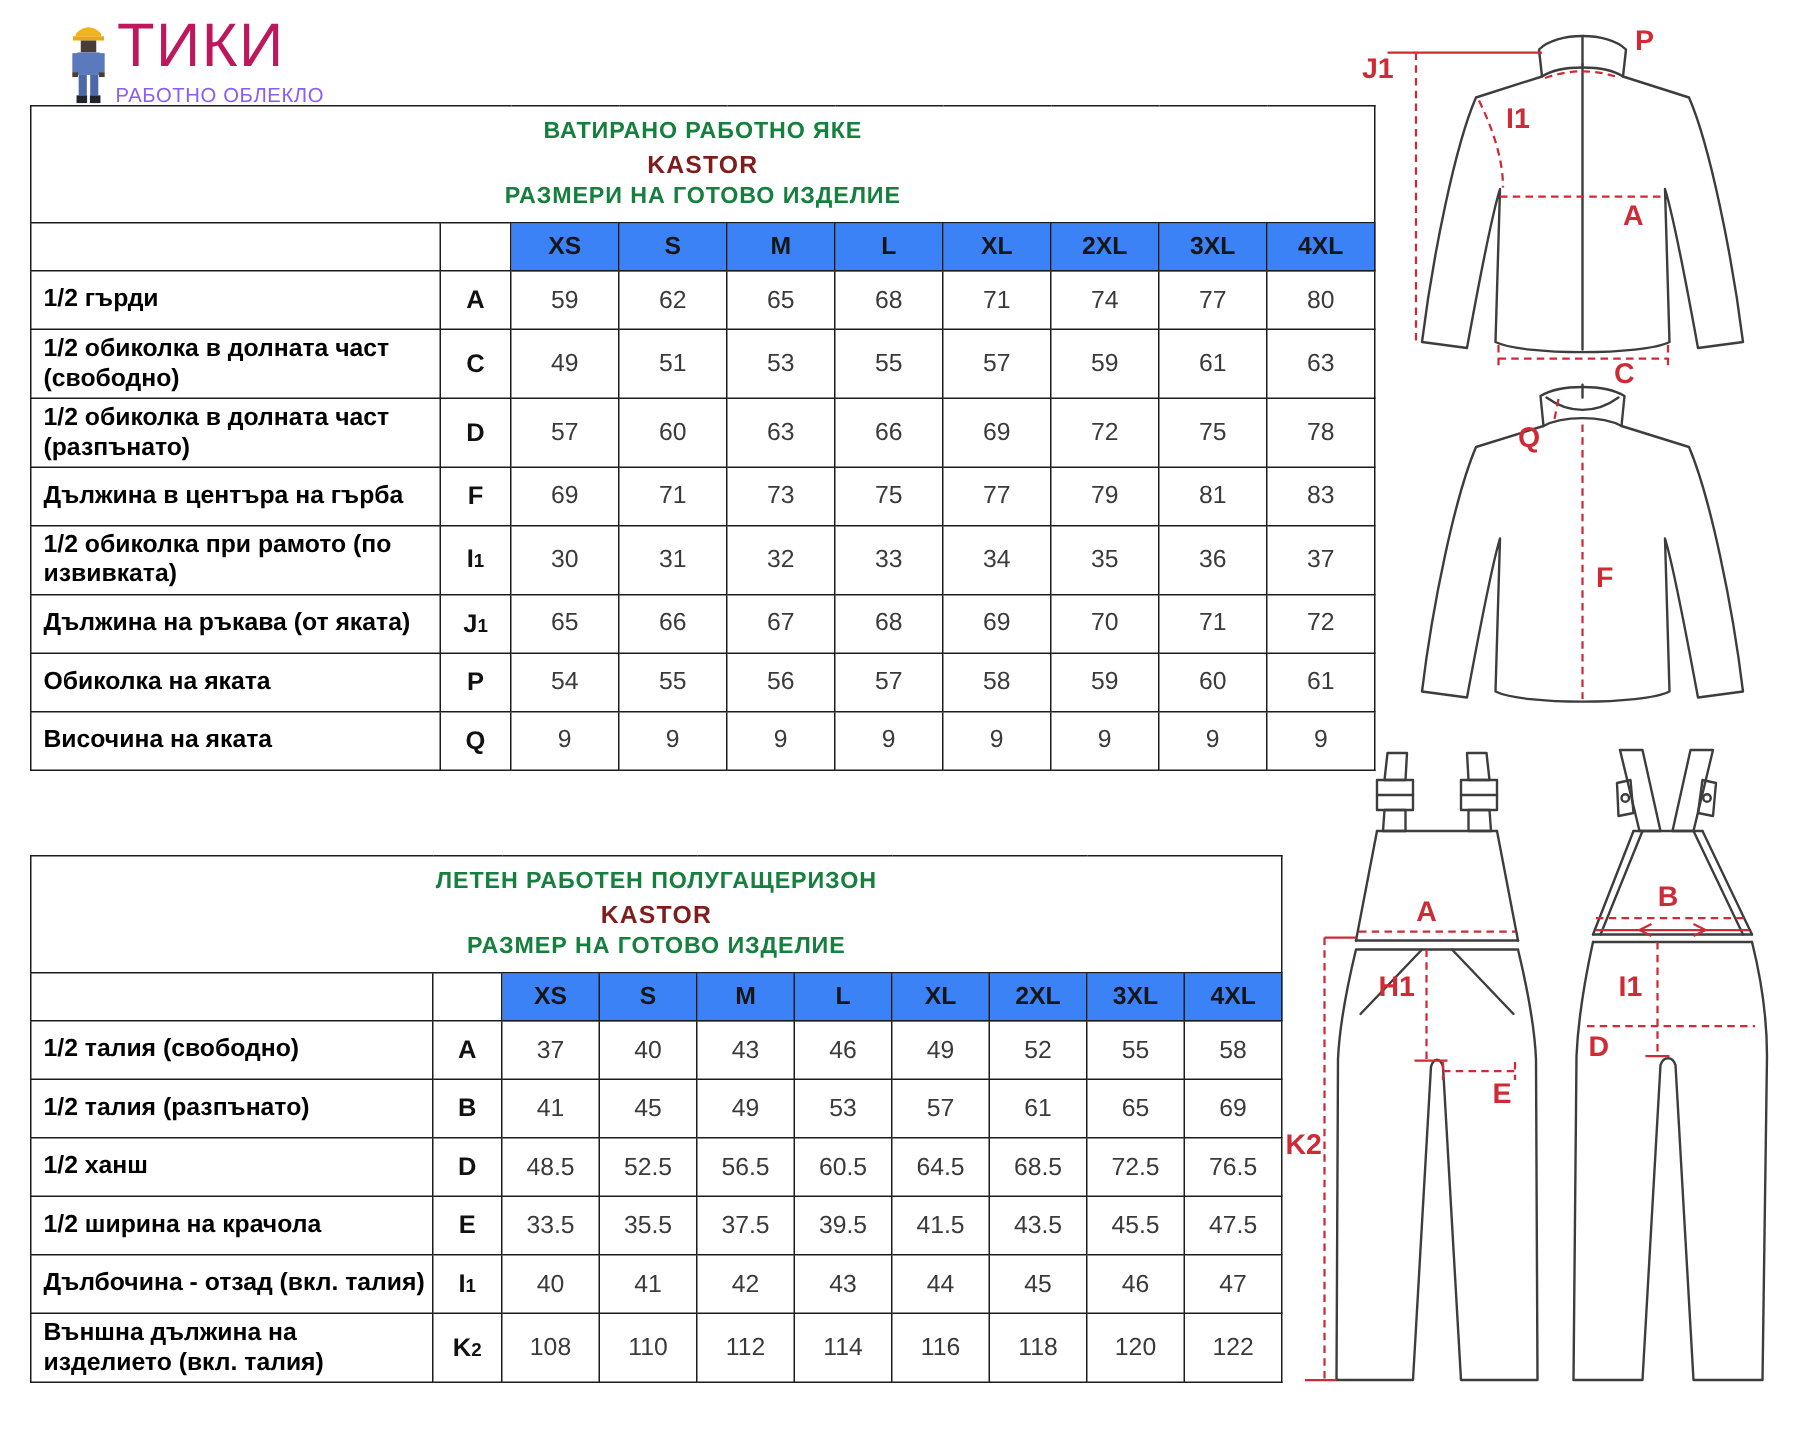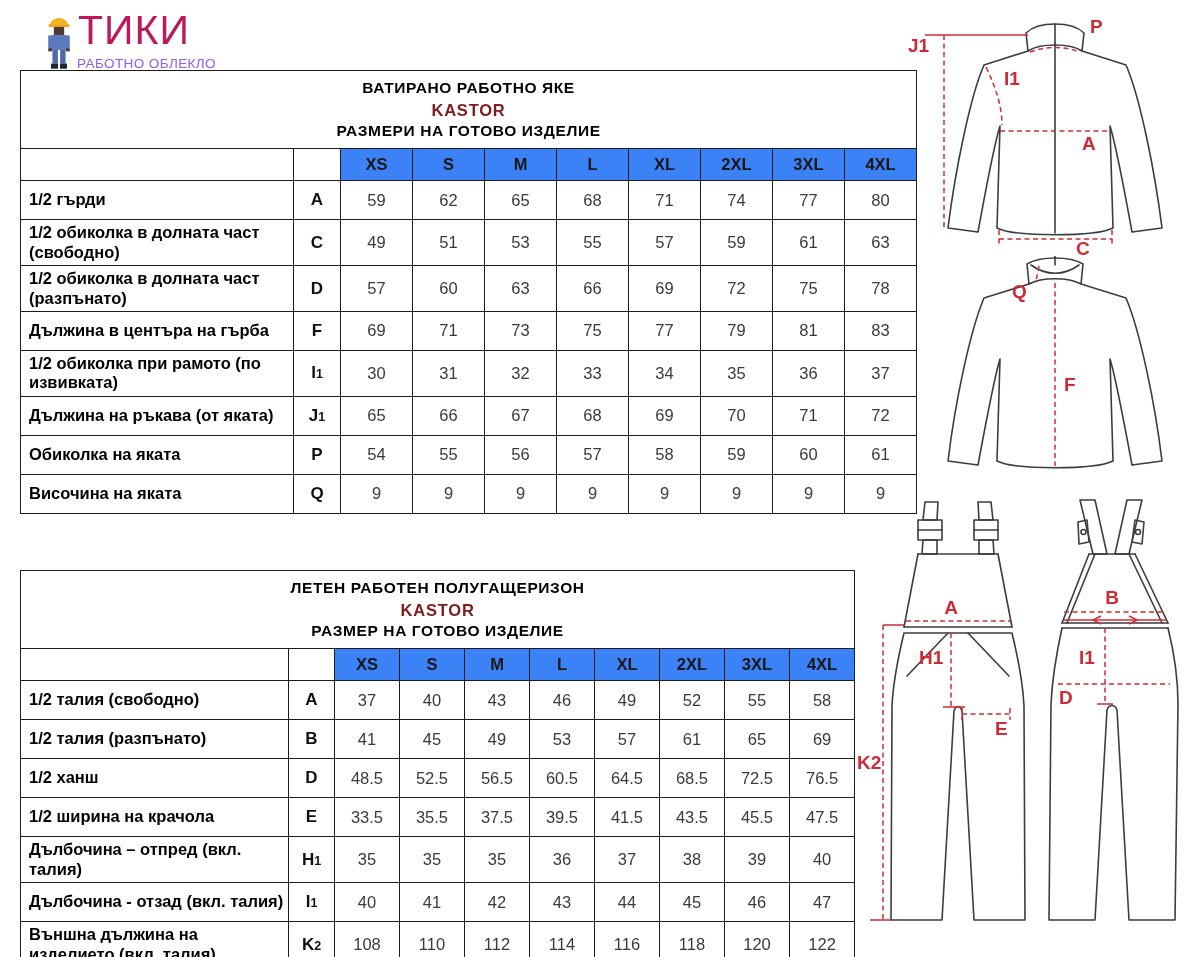--- a/index.html
+++ b/index.html
@@ -18,21 +18,21 @@
   }
   .logo .tagline{
     position:absolute;left:33px;top:46px;font-size:13.5px;font-weight:normal;
     letter-spacing:.4px;color:#8b5cf6;white-space:nowrap;
   }
 
   
   table.spec{border-collapse:collapse;table-layout:fixed;background:#fff;}
   table.spec th,table.spec td{border:1px solid #1c1c1c;padding:0;}
   .title-cell{padding:7px 4px 6px 4px !important;text-align:center;}
-  .t-title,.t-sub{color:#000000;font-weight:bold;font-size:15.5px;letter-spacing:.6px;line-height:1.35;}
+  .t-title,.t-sub{color:#15803d;font-weight:bold;font-size:15.5px;letter-spacing:.6px;line-height:1.35;}
   .t-model{color:#7f1d1d;font-weight:bold;font-size:16.5px;letter-spacing:.8px;line-height:1.35;}
   tr.size-row th{height:31px;font-size:16.5px;font-weight:bold;text-align:center;color:#161616;}
   tr.size-row th.size-h{background:#3b82f6;}
   tr.size-row th.blank{background:#ffffff;}
   td.lbl{
     font-weight:bold;font-size:16.5px;line-height:1.18;color:#000000;
     padding:3px 4px 3px 8px !important;text-align:left;height:32px;
   }
   td.code{font-weight:bold;font-size:17px;text-align:center;color:#111;}
   td.code .sub{font-size:12.5px;}
@@ -286,32 +286,20 @@
           <td class="val">33.5</td>
           <td class="val">35.5</td>
           <td class="val">37.5</td>
           <td class="val">39.5</td>
           <td class="val">41.5</td>
           <td class="val">43.5</td>
           <td class="val">45.5</td>
           <td class="val">47.5</td>
         </tr>
         <tr>
-          <td class="lbl">Дълбочина – отпред  (вкл. талия)</td>
-          <td class="code">H<span class="sub">1</span></td>
-          <td class="val">35</td>
-          <td class="val">35</td>
-          <td class="val">35</td>
-          <td class="val">36</td>
-          <td class="val">37</td>
-          <td class="val">38</td>
-          <td class="val">39</td>
-          <td class="val">40</td>
-        </tr>
-        <tr>
           <td class="lbl">Дълбочина - отзад  (вкл. талия)</td>
           <td class="code">I<span class="sub">1</span></td>
           <td class="val">40</td>
           <td class="val">41</td>
           <td class="val">42</td>
           <td class="val">43</td>
           <td class="val">44</td>
           <td class="val">45</td>
           <td class="val">46</td>
           <td class="val">47</td>

